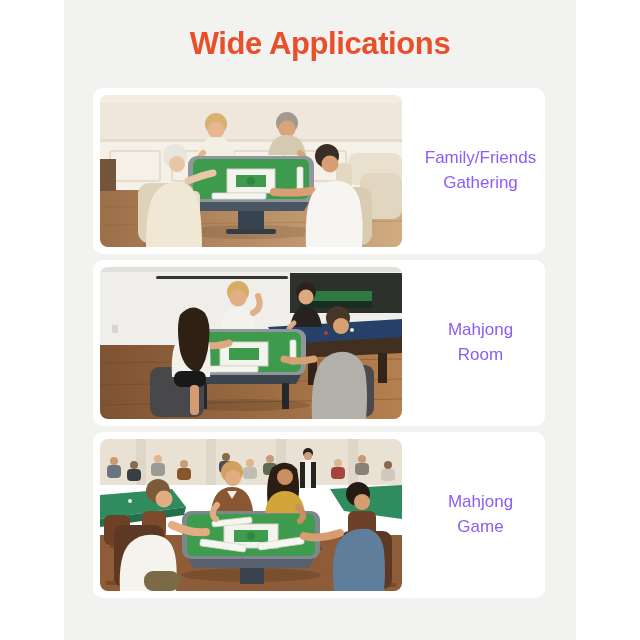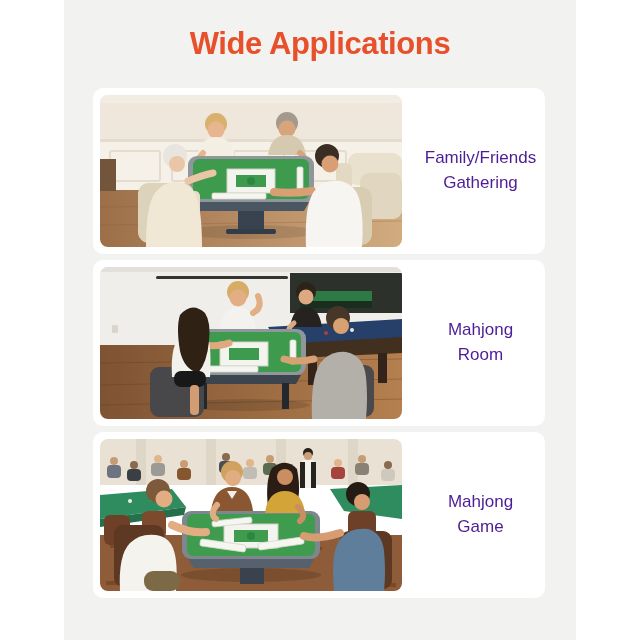--- a/index.html
+++ b/index.html
@@ -7,21 +7,21 @@
   .page { position:relative; width:640px; height:640px; background:#ffffff; overflow:hidden; }
   .stage { position:absolute; left:64px; top:0; width:512px; height:640px; background:#f2f3f1; }
   .title { position:absolute; top:26px; left:0; width:100%; text-align:center;
            font-size:31px; font-weight:700; letter-spacing:-0.4px; color:#e8502b; }
   .card { position:absolute; left:29px; width:452px; height:166px; background:#ffffff; border-radius:10px; }
   .card.c1 { top:88px; } .card.c2 { top:260px; } .card.c3 { top:432px; }
   .photo { position:absolute; left:7px; top:7px; width:302px; height:152px; border-radius:8px; overflow:hidden; }
   .photo svg { display:block; width:302px; height:152px; }
   .label { position:absolute; left:309px; top:0; width:157px; height:166px;
            display:flex; align-items:center; justify-content:center; text-align:center;
-           font-size:17px; line-height:1.45; color:#4c1d95; white-space:pre-line; }
+           font-size:17px; line-height:1.45; color:#8b5cf6; white-space:pre-line; }
 </style>
 </head>
 <body>
 
 <div class="page">
   <div class="stage">
 
     <div class="title">Wide Applications</div>
 
     <div class="card c1">

